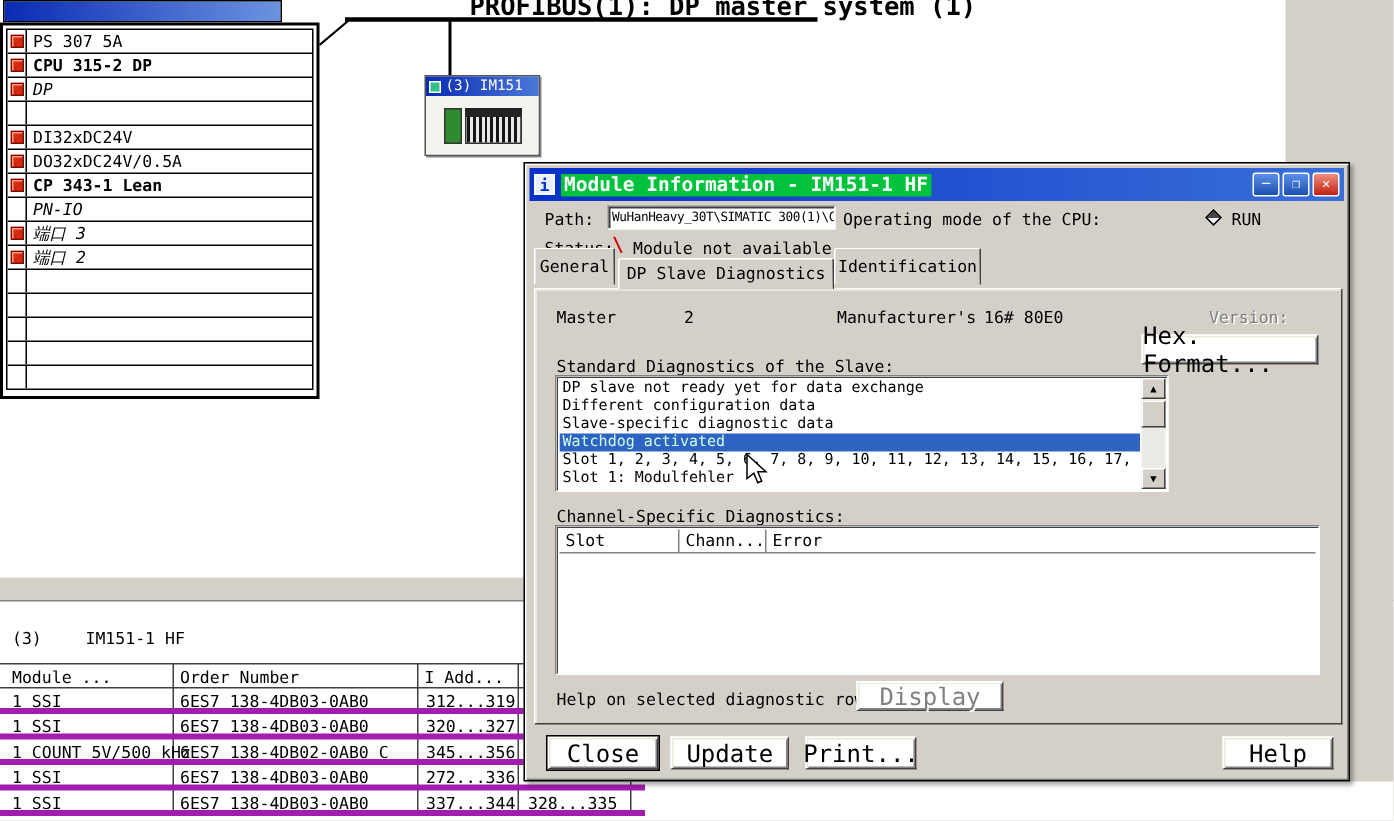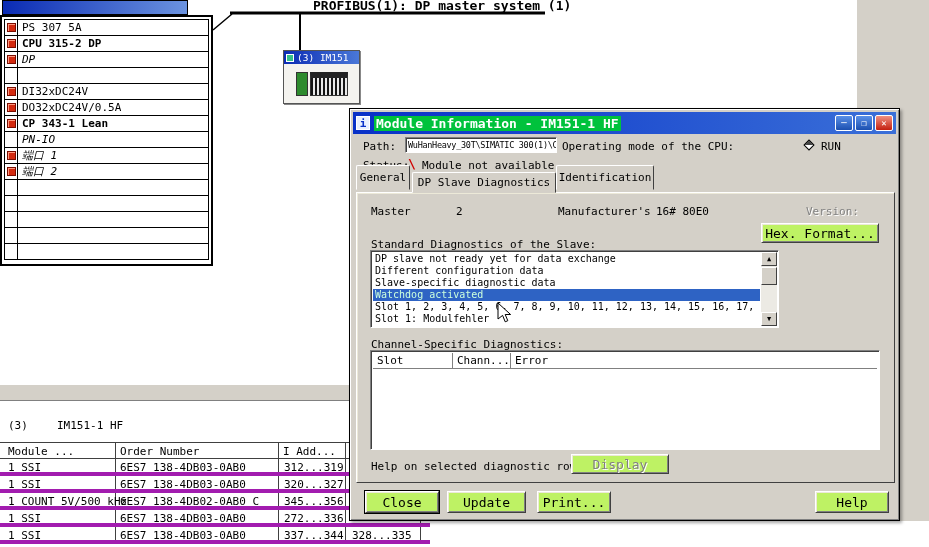--- a/index.html
+++ b/index.html
@@ -17,21 +17,21 @@
   .rack{left:0;top:15px;width:213px;height:251px;background:#fff;border:2px solid #000;z-index:2}
   .rack-inner{margin:2px;border:1px solid #000;height:241px;overflow:hidden}
   .rack-row{display:flex;height:16px;border-bottom:1px solid #000;align-items:center}
   .rack-icon-cell{width:13px;height:100%;border-right:1px solid #000;display:flex;align-items:center;justify-content:center;flex:none}
   .mod-icon{width:9px;height:9px;background:#d42a10;box-shadow:inset 0 0 0 1px #7a0c00, inset 2px 2px 0 #ff9a80}
   .rack-label{padding-left:4px;white-space:nowrap;overflow:hidden;font-size:11px}
   .bold{font-weight:bold}.italic{font-style:italic}
 
   
   .buslines{left:0;top:0;width:929px;height:547px;z-index:3;pointer-events:none}
-  .bus-label{left:310px;top:0;height:11px;line-height:11px;background:#fff;padding:0 3px;z-index:3;font-size:13px;font-weight:bold}
+  .bus-label{left:310px;top:0;height:11px;line-height:11px;background:#fff;padding:0 3px;z-index:3;font-size:17px;font-weight:bold}
 
   
   .slave{left:283px;top:50px;width:77px;height:54px;background:#ece9e2;border:1px solid #555;box-shadow:1px 1px 0 #888;z-index:4}
   .slave-title{height:13px;background:linear-gradient(to right,#0a2bb4,#4a78d8);color:#fff;font-size:9.5px;line-height:13px;display:flex;align-items:center;gap:3px;padding:0 2px;white-space:nowrap}
   .slave-ico{width:8px;height:8px;background:#35c08a;border:1px solid #fff;flex:none}
   .slave-body{height:39px;background:#f4f3ef;display:flex;align-items:center;justify-content:center;gap:2px}
   .mod-green{width:12px;height:24px;background:#2e8b2e;border:1px solid #333}
   .mod-stripes{width:38px;height:24px;background:repeating-linear-gradient(90deg,#141414 0 2px,#e8e8e8 2px 4px);border:1px solid #333;border-top:6px solid #222}
 
   
@@ -57,21 +57,21 @@
   .gray-lbl{color:#808080;text-shadow:1px 1px 0 #fff}
   .sunken{background:#fff;border:1px solid;border-color:#808080 #fff #fff #808080;box-shadow:inset 1px 1px 0 #404040}
   .path-field{left:55px;top:28px;width:152px;height:16px;font-size:8.5px;letter-spacing:-.3px;line-height:14px;padding-left:2px;white-space:nowrap;overflow:hidden}
   .diamond{position:absolute;left:455px;top:32px;width:8px;height:8px;border:1px solid #000;transform:rotate(45deg);background:linear-gradient(135deg,#444 50%,#fff 50%)}
   .slash-icon{position:absolute;left:58px;top:47px;color:#d00000;font-weight:bold;font-size:13px}
 
   .tab{position:absolute;top:56px;height:25px;background:#d4d0c8;border:1px solid;border-color:#fff #404040 #d4d0c8 #fff;border-radius:2px 2px 0 0;display:flex;align-items:center;justify-content:center;font-size:11px;z-index:1}
   .tab.active{top:63px;height:21px;z-index:3;font-weight:normal}
   .panel{position:absolute;left:6px;top:83px;width:539px;height:291px;border:1px solid;border-color:#fff #404040 #404040 #fff;box-shadow:inset 1px 1px 0 #ece9d8;background:#d4d0c8;z-index:2}
 
-  .btn{background:#bef264;border:1px solid;border-color:#fff #404040 #404040 #fff;box-shadow:inset 1px 1px 0 #ece9d8, inset -1px -1px 0 #808080;font-family:"DejaVu Sans Mono",monospace;font-size:13px;display:flex;align-items:center;justify-content:center;position:absolute}
+  .btn{background:#ffffff;border:1px solid;border-color:#fff #404040 #404040 #fff;box-shadow:inset 1px 1px 0 #ece9d8, inset -1px -1px 0 #808080;font-family:"DejaVu Sans Mono",monospace;font-size:16px;display:flex;align-items:center;justify-content:center;position:absolute}
   .btn.default{outline:1px solid #000}
   .btn.disabled{color:#808080;text-shadow:1px 1px 0 #fff}
 
   .listbox{position:absolute;left:20px;top:141px;width:409px;height:78px}
   .list-items{position:absolute;left:2px;top:2px;right:18px;bottom:2px;overflow:hidden}
   .diag-item{height:12px;line-height:12px;font-size:10px;white-space:pre;overflow:hidden;padding-left:2px}
   .diag-item.selected{background:#2e63c4;color:#ccffdd}
   .sb{position:absolute;right:1px;top:1px;bottom:1px;width:16px;background:#eceae4}
   .sb-btn{height:14px;background:#d4d0c8;border:1px solid;border-color:#fff #404040 #404040 #fff;font-size:7px;display:flex;align-items:center;justify-content:center}
   .sb-btn.up{position:absolute;top:0;left:0;right:0}
@@ -135,21 +135,21 @@
           <span class="rack-label bold">CP 343-1 Lean</span>
         </div>
       <div class="rack-row">
           <span class="rack-icon-cell"></span>
           <span class="rack-label italic">PN-IO</span>
         </div>
       <div class="rack-row">
           <span class="rack-icon-cell">
             <span class="mod-icon"></span>
           </span>
-          <span class="rack-label italic">端口 1</span>
+          <span class="rack-label italic">端口 3</span>
         </div>
       <div class="rack-row">
           <span class="rack-icon-cell">
             <span class="mod-icon"></span>
           </span>
           <span class="rack-label italic">端口 2</span>
         </div>
       <div class="rack-row">
           <span class="rack-icon-cell"></span>
           <span class="rack-label"></span>

